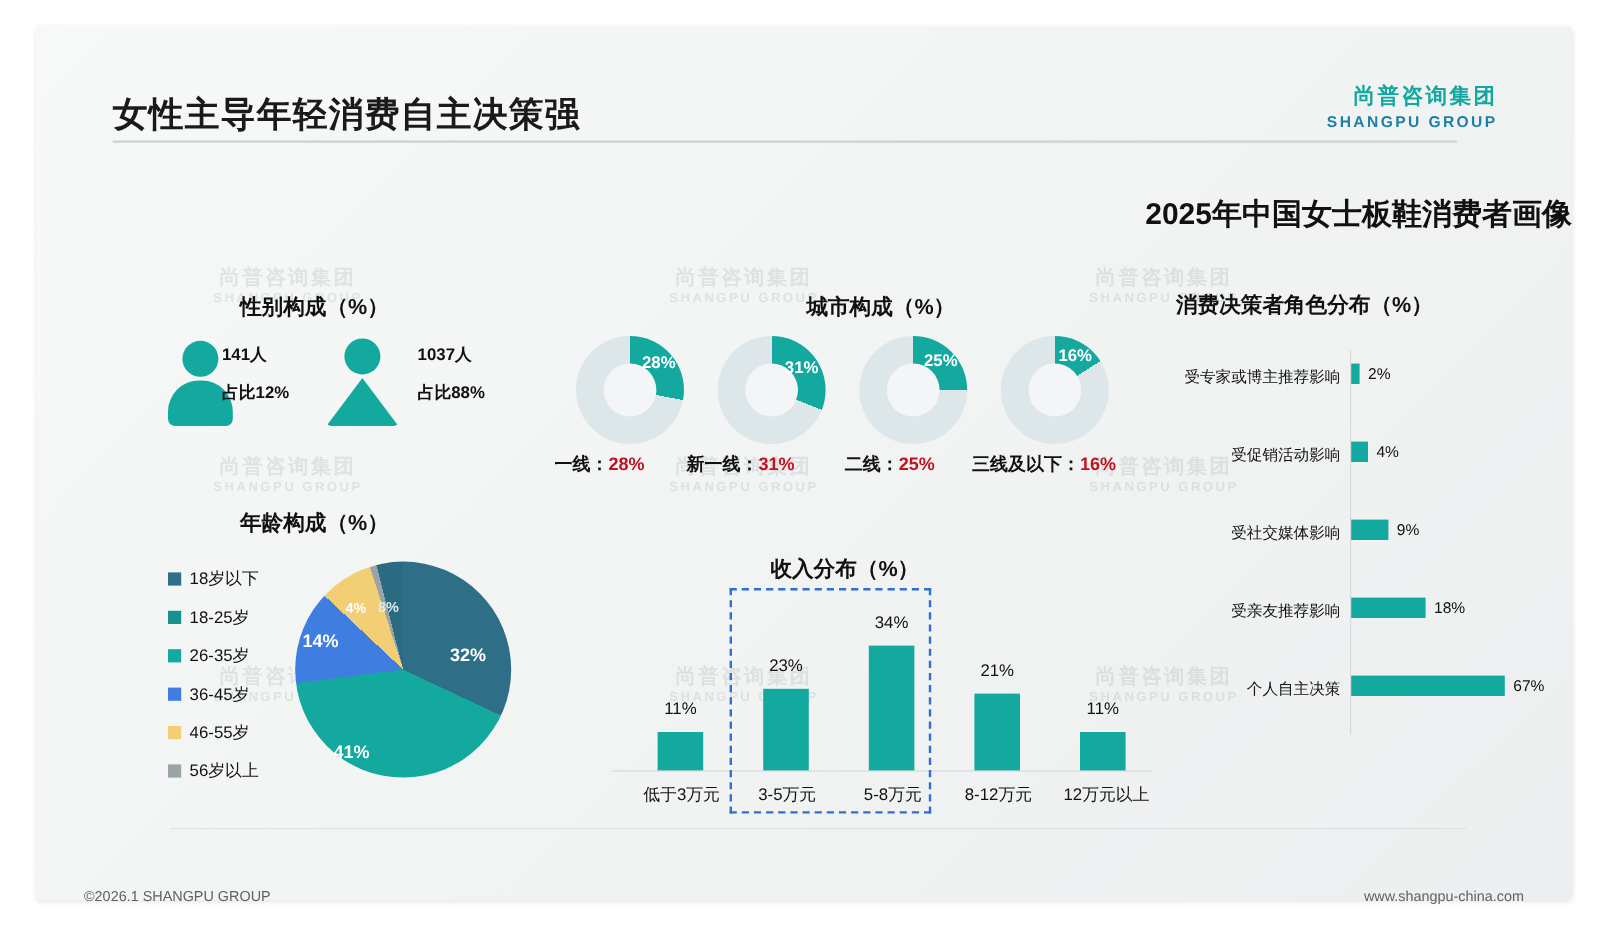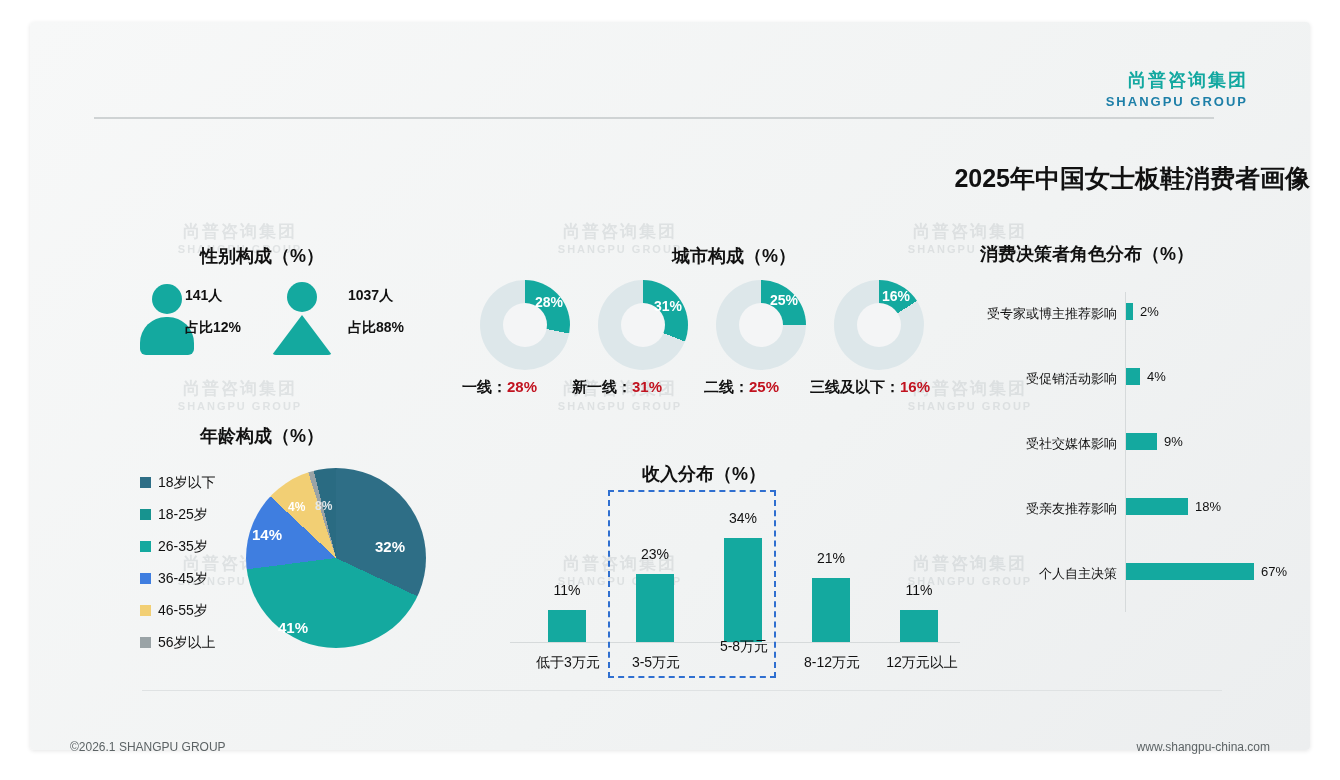--- a/index.html
+++ b/index.html
@@ -55,20 +55,21 @@
   .note-rule{position:absolute;left:112px;top:668px;width:1080px;height:1px;background:#dfe2e3;}
   .foot-l{position:absolute;left:40px;top:718px;font-size:12px;color:#5c6365;}
   .foot-r{position:absolute;right:40px;top:718px;font-size:12px;color:#5c6365;}
 </style>
 </head>
 <body>
 
 <div id="page">
   <div id="slide">
 
+    <div class="hdr-title">女性主导年轻消费自主决策强</div>
     <div class="hdr-rule"></div>
     <div class="logo">
       <div class="l1">尚普咨询集团</div>
       <div class="l2">SHANGPU GROUP</div>
     </div>
     <div class="slide-title">2025年中国女士板鞋消费者画像</div>
 
     <div class="wm" style="left:110px;top:198px;width:200px;">
       <div class="w1">尚普咨询集团</div>
         <div class="w2">SHANGPU GROUP</div>
@@ -214,21 +215,21 @@
     <div class="ibar" style="left:518px;top:588px;width:38px;height:32px;"></div>
     <div class="ival" style="left:505px;top:560px;width:64px;">11%</div>
     <div class="icat" style="left:490px;top:632px;width:96px;">低于3万元</div>
 
     <div class="ibar" style="left:606px;top:552px;width:38px;height:68px;"></div>
     <div class="ival" style="left:593px;top:524px;width:64px;">23%</div>
     <div class="icat" style="left:578px;top:632px;width:96px;">3-5万元</div>
 
     <div class="ibar" style="left:694px;top:516px;width:38px;height:104px;"></div>
     <div class="ival" style="left:681px;top:488px;width:64px;">34%</div>
-    <div class="icat" style="left:666px;top:616px;width:96px;">5-8万元</div>
+    <div class="icat" style="left:666px;top:632px;width:96px;">5-8万元</div>
 
     <div class="ibar" style="left:782px;top:556px;width:38px;height:64px;"></div>
     <div class="ival" style="left:769px;top:528px;width:64px;">21%</div>
     <div class="icat" style="left:754px;top:632px;width:96px;">8-12万元</div>
 
     <div class="ibar" style="left:870px;top:588px;width:38px;height:32px;"></div>
     <div class="ival" style="left:857px;top:560px;width:64px;">11%</div>
     <div class="icat" style="left:842px;top:632px;width:100px;">12万元以上</div>
 
     <div class="note-rule"></div>

